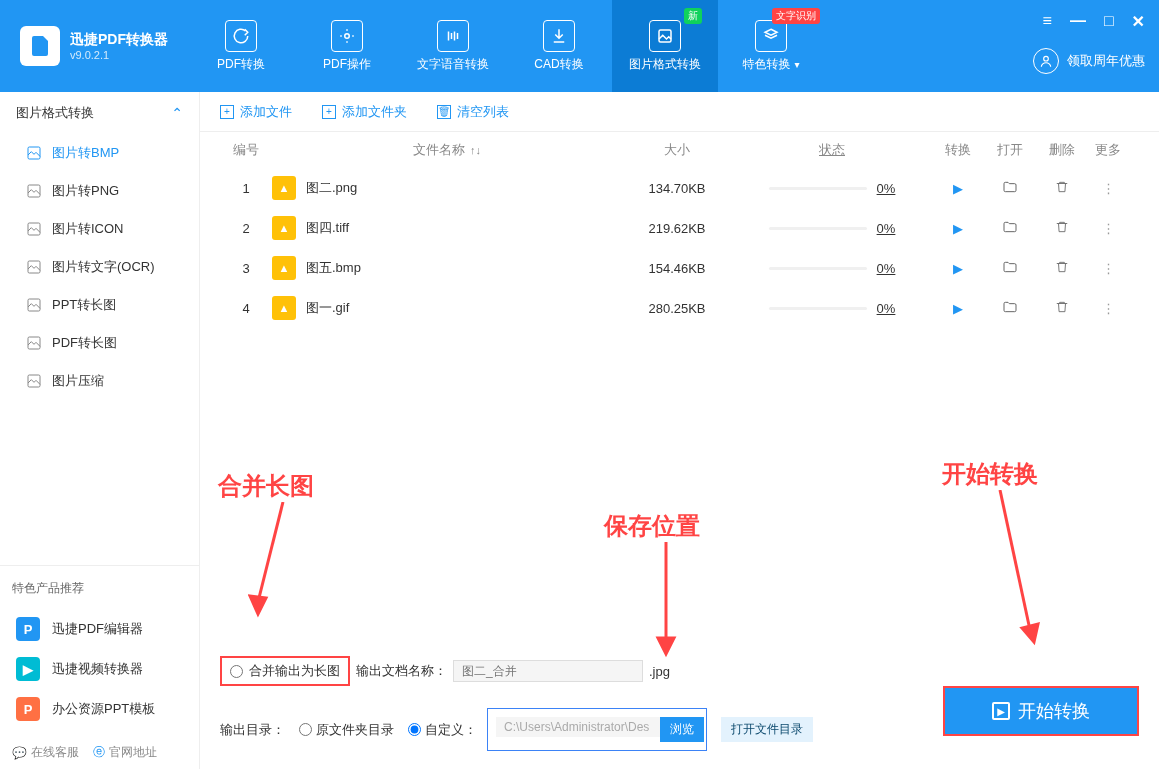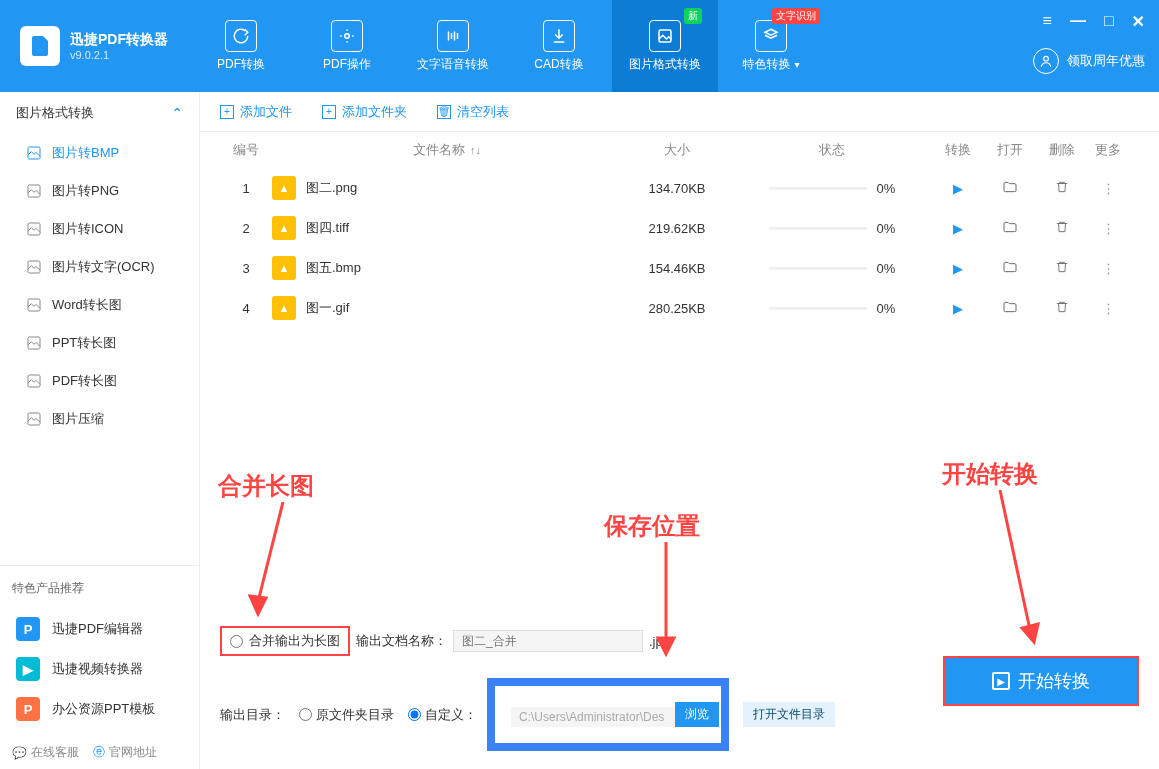--- a/index.html
+++ b/index.html
@@ -57,21 +57,21 @@
 .footer-links .fl { display: flex; align-items: center; gap: 4px; cursor: pointer; }
 
 
 .main { flex: 1; position: relative; }
 
 
 .table-header { display: flex; align-items: center; height: 36px; padding: 0 20px; color: #888; font-size: 13px; }
 .col-idx { width: 52px; text-align: center; }
 .col-name { width: 350px; text-align: center; }
 .col-size { width: 110px; text-align: center; }
-.col-status { width: 200px; text-align: center; }
+.col-status { width: 200px; text-align: center; text-decoration: underline; }
 .col-action { width: 52px; text-align: center; }
 .col-more { width: 40px; text-align: center; }
 .sort-icon { font-size: 11px; margin-left: 2px; }
 
 .row { display: flex; align-items: center; height: 40px; padding: 0 20px; font-size: 13px; }
 .row .col-name { text-align: left; display: flex; align-items: center; gap: 10px; }
 .file-icon { width: 24px; height: 24px; background: #ffc107; border-radius: 3px; display: flex; align-items: center; justify-content: center; color: #fff; font-size: 11px; }
 .progress-wrap { display: flex; align-items: center; gap: 10px; width: 100%; justify-content: center; }
 .progress-bar { width: 98px; height: 3px; background: #f0f0f0; border-radius: 2px; }
 .action-icon { cursor: pointer; color: #666; }
@@ -80,21 +80,21 @@
 
 
 .bottom { position: absolute; bottom: 0; left: 0; right: 0; padding: 10px 20px 18px 20px; }
 .merge-row { display: flex; align-items: center; gap: 6px; margin-bottom: 22px; }
 .merge-check { display: flex; align-items: center; gap: 6px; padding: 4px 8px; border: 2px solid #ff4444; }
 .merge-check input { margin: 0; }
 .out-row { display: flex; align-items: center; gap: 14px; }
 .text-input { border: 1px solid #ddd; background: #f5f5f5; padding: 3px 8px; color: #aaa; font-size: 12px; }
 .radio-wrap { display: flex; align-items: center; gap: 4px; }
 
-.browse-box { border: 8px solid #3b82f6; padding: 16px; display: flex; align-items: flex-end; margin-left: -4px; padding-right: 2px; }
+.browse-box { border: 1px solid #3b82f6; padding: 8px; display: flex; align-items: flex-start; margin-left: -4px; padding-right: 2px; }
 .browse-btn { color: #fff; background: #2196f3; padding: 4px 10px; font-size: 12px; cursor: pointer; }
 .open-dir { color: #0c4a6e; background: #e3f2fd; padding: 4px 10px; font-size: 12px; cursor: pointer; }
 
 .start-btn { position: absolute; right: 20px; top: 40px; width: 196px; height: 50px; background: #2196f3; color: #fff; display: flex; align-items: center; justify-content: center; gap: 8px; font-size: 18px; cursor: pointer; border: 2px solid #ff4444; }
 .start-btn .play { width: 18px; height: 18px; border: 2px solid #fff; border-radius: 2px; display: flex; align-items: center; justify-content: center; font-size: 10px; }
 
 
 .annotation { position: absolute; color: #ff4444; font-size: 24px; font-weight: bold; pointer-events: none; }
 .arrow { position: absolute; pointer-events: none; }
 .arrow line, .arrow polygon { stroke: #ff4444; fill: #ff4444; stroke-width: 3; }
@@ -225,29 +225,20 @@
           <span>图片转ICON</span>
         </div>
         <div class="side-item">
           <span class="icn">
             <svg width="16" height="16" fill="none" stroke="currentColor" stroke-width="1.5" viewBox="0 0 24 24">
               <rect x="3" y="3" width="18" height="18" rx="2"></rect>
               <path d="M3 15l5-5 4 4 3-3 6 6"></path>
             </svg>
           </span>
           <span>图片转文字(OCR)</span>
-        </div>
-        <div class="side-item">
-          <span class="icn">
-            <svg width="16" height="16" fill="none" stroke="currentColor" stroke-width="1.5" viewBox="0 0 24 24">
-              <rect x="3" y="3" width="18" height="18" rx="2"></rect>
-              <path d="M3 15l5-5 4 4 3-3 6 6"></path>
-            </svg>
-          </span>
-          <span>Word转长图</span>
         </div>
         <div class="side-item">
           <span class="icn">
             <svg width="16" height="16" fill="none" stroke="currentColor" stroke-width="1.5" viewBox="0 0 24 24">
               <rect x="3" y="3" width="18" height="18" rx="2"></rect>
               <path d="M3 15l5-5 4 4 3-3 6 6"></path>
             </svg>
           </span>
           <span>PPT转长图</span>
         </div>

